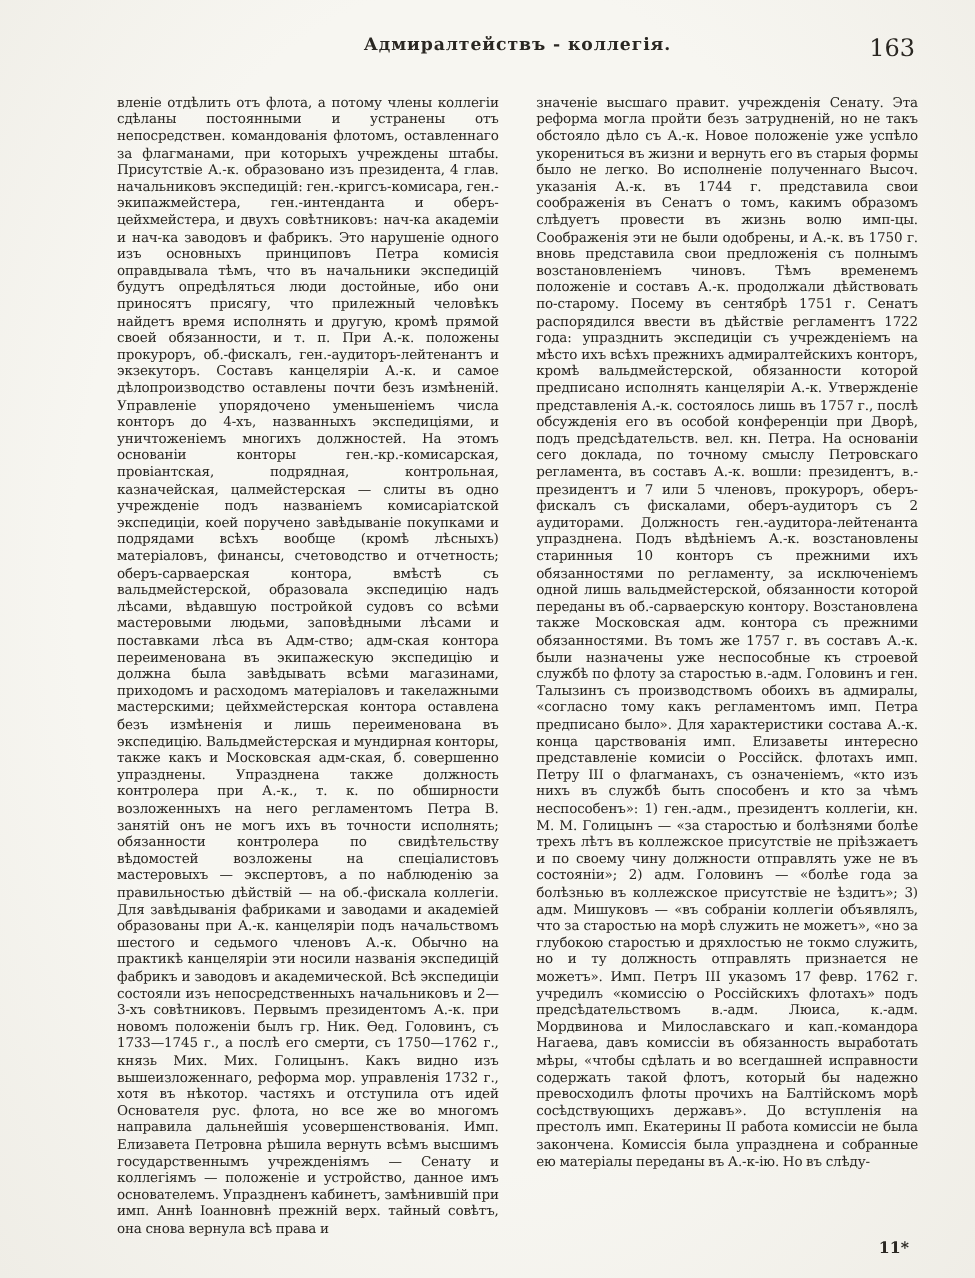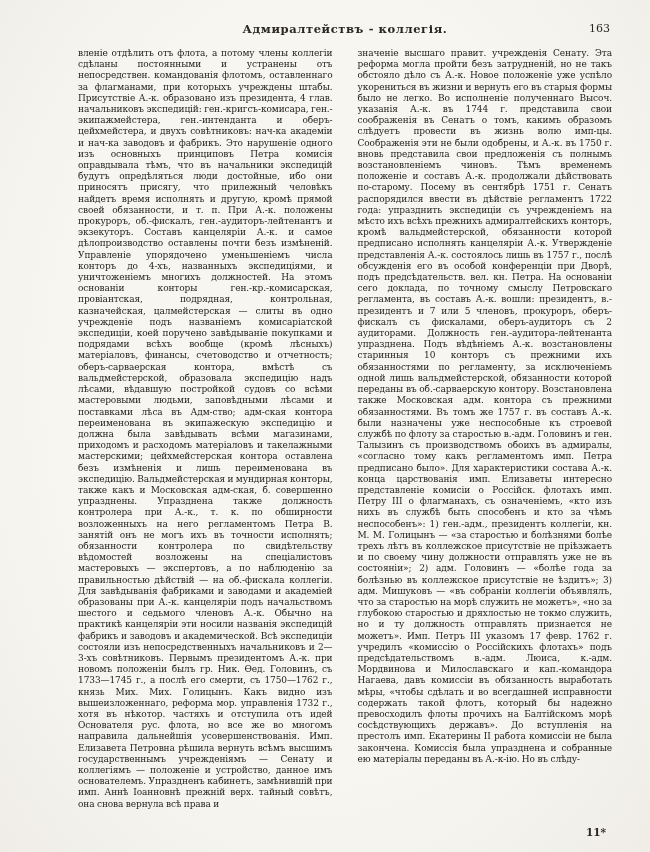--- a/index.html
+++ b/index.html
@@ -16,37 +16,37 @@
     background: #f5f4ef;
     background-image: radial-gradient(ellipse at 50% 45%, #f7f6f1 60%, #efede6 100%);
     padding: 22px 38px 20px 78px;
     font-family: "DejaVu Serif", "Liberation Serif", serif;
     color: #262320;
     overflow: hidden;
   }
   .header {
     position: relative;
     height: 18px;
-    margin-bottom: 8px;
+    margin-bottom: 24px;
   }
   .running-head {
     position: absolute;
     left: 0;
     right: 0;
     text-align: center;
     font-weight: bold;
     font-size: 11.5px;
     letter-spacing: 0.6px;
     color: #2a2722;
   }
   .page-number {
     position: absolute;
     right: 2px;
     top: 0;
-    font-size: 11px;
+    font-size: 16px;
     color: #2a2722;
   }
   .text-body {
     display: flex;
     gap: 25px;
   }
   .text-column {
     width: 260px;
     font-size: 9px;
     line-height: 11.2px;

